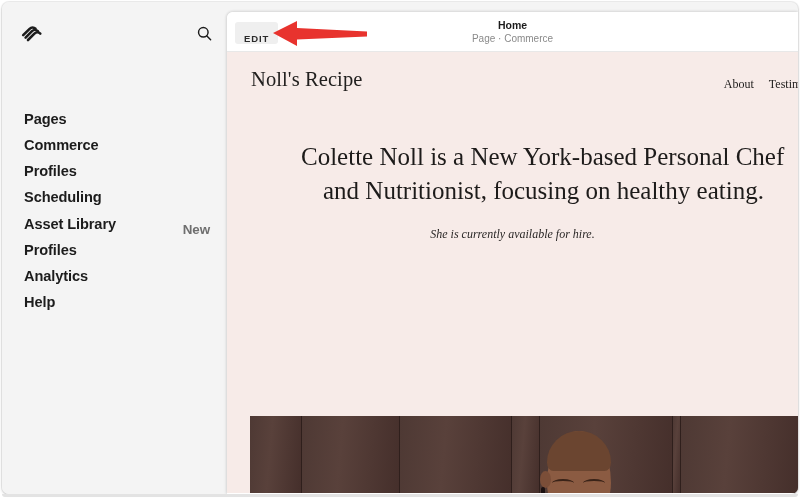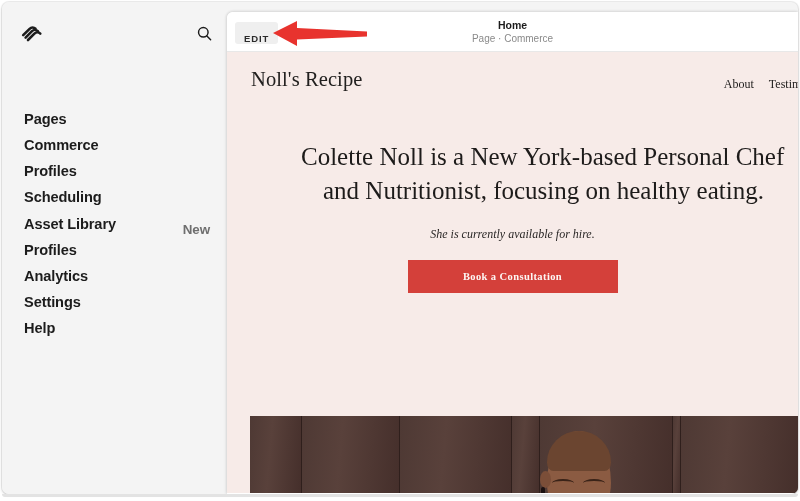--- a/index.html
+++ b/index.html
@@ -385,24 +385,20 @@
       <li class="nav-item">
         <span class="nav-label">Profiles</span>
         <span class="nav-badge"></span>
       </li>
 
       <li class="nav-item">
         <span class="nav-label">Analytics</span>
         <span class="nav-badge"></span>
       </li>
 
-      <li class="nav-item">
-        <span class="nav-label">Settings</span>
-        <span class="nav-badge"></span>
-      </li>
 
       <li class="nav-item">
         <span class="nav-label">Help</span>
         <span class="nav-badge"></span>
       </li>
 
     </ul>
   </div>
 
   <div id="preview-panel">
@@ -429,23 +425,20 @@
           <span class="site-nav-link">Testimonials</span>
         </div>
       </div>
 
       <div id="hero">
         <div id="hero-heading">
           <span class="hero-line hero-line1">Colette Noll is a New York-based Personal Chef</span>
           <span class="hero-line hero-line2">and Nutritionist, focusing on healthy eating.</span>
         </div>
         <div id="hero-subtitle">She is currently available for hire.</div>
-        <div id="cta-button">
-          <span id="cta-button-label">Book a Consultation</span>
-        </div>
       </div>
 
       <div id="hero-photo">
         <div class="plank" style="left:0;   width:52px;"></div>
         <div class="plank" style="left:52px; width:98px;"></div>
         <div class="plank" style="left:150px;width:112px;"></div>
         <div class="plank" style="left:262px;width:28px;"></div>
         <div class="plank" style="left:290px;width:133px;"></div>
         <div class="plank" style="left:423px;width:8px;"></div>
         <div class="plank" style="left:431px;width:117px;border-right:none;"></div>

